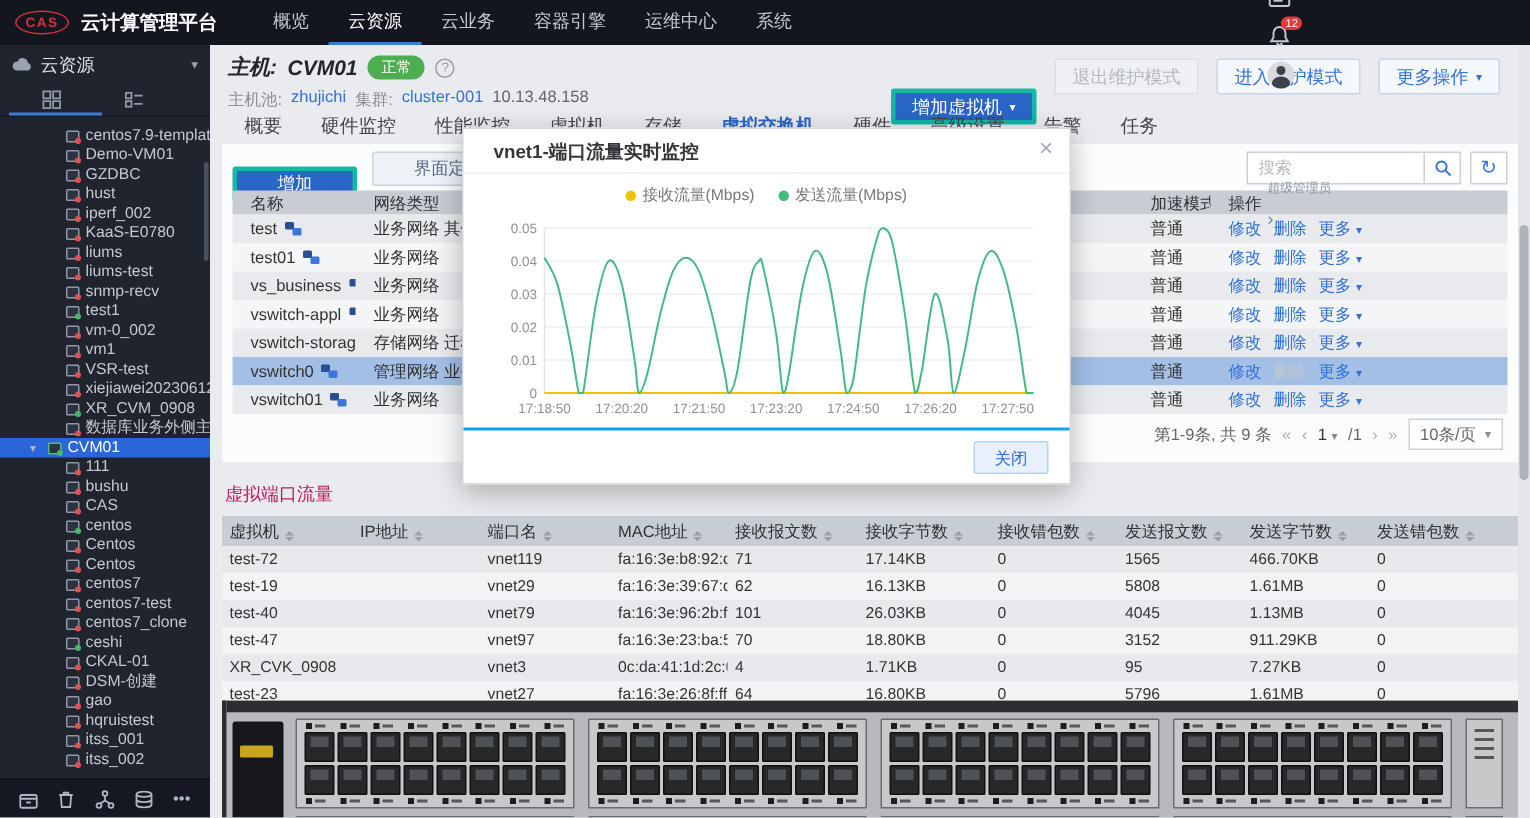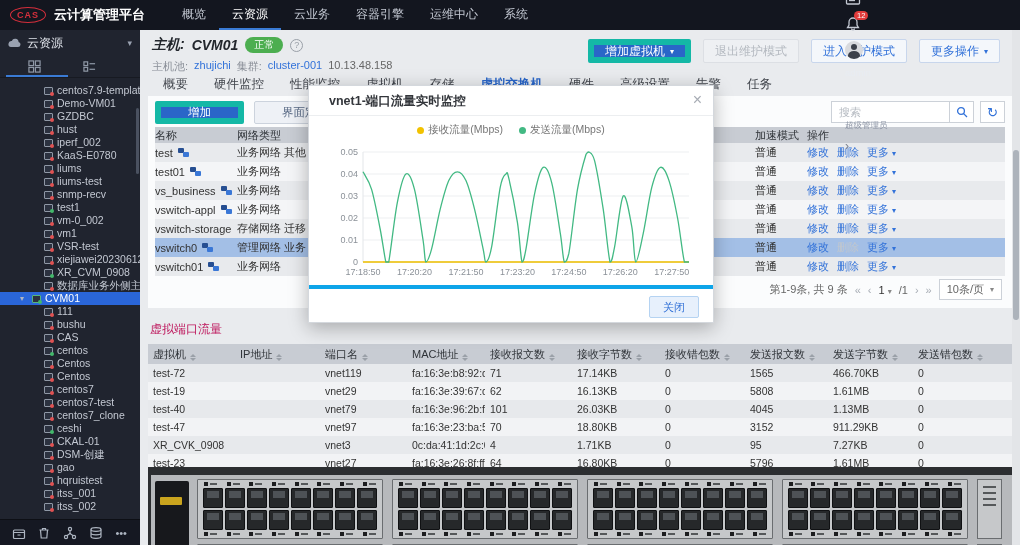--- a/index.html
+++ b/index.html
@@ -62,21 +62,21 @@
   .title-row { display:flex; align-items:center; gap:7px; }
   .h-label,.h-name { font-size:14px; font-weight:bold; color:#22262c;font-style:italic; }
   .badge { background:#4cae50; color:#fff; font-size:10px; padding:1px 9px; border-radius:9px; }
   .help { width:13px; height:13px; border:1px solid #9aa0a8; border-radius:50%; color:#9aa0a8; font-size:9px; line-height:11px; text-align:center; }
   .meta-row { margin-top:5px; font-size:11px; color:#8a8f98; display:flex; gap:6px; }
   .meta-row .lnk { color:#3272d9; cursor:pointer; }
   .meta-row .ip { color:#666; }
   .ph-actions { margin-left:auto; display:flex; gap:12px; align-items:flex-start; padding-top:3px; }
   .btn { height:24px; font-size:12px; padding:0 11px; border-radius:2px; display:inline-flex; align-items:center; gap:5px; cursor:pointer; white-space:nowrap; }
   .btn .cdn { font-size:8px; }
-  .btn.primary { background:#2a66c8; color:#fff; border:6px solid #14b8a6; }
+  .btn.primary { background:#2a66c8; color:#fff; border:3px solid #14b8a6;margin-top:20px; }
   .btn.ghost { background:#f4f7fb; color:#3272d9; border:1px solid #c8d6ec; }
   .btn.disabled { background:#eef0f3; color:#b4b9c0; border:1px solid #dcdfe4; cursor:default; }
   .tabs { position:absolute; left:10px; top:42px; height:26px; display:flex; }
   .tab { padding:0 13px; font-size:12.5px; color:#41454c; line-height:24px; cursor:pointer; }
   .tab.active { color:#2a66c8; border-bottom:2px solid #2a66c8; font-weight:bold; }
 
   
   .panel1 { position:absolute; left:8px; top:66px; width:864px; height:212px; background:#fbfcfd; }
   .toolbar { position:absolute; left:7px; top:4px; right:7px; height:24px; display:flex; align-items:center; }
   .btn.sm { height:23px; font-size:11.5px; padding:0 27px; }
@@ -85,21 +85,21 @@
   .tsearch input { width:118px; height:22px; border:1px solid #ccd1d8; border-right:0; padding:0 7px; font-size:11px; outline:none; background:#fff; color:#333; }
   .tsearch input::placeholder { color:#b4b9c0; }
   .sq-btn { width:25px; height:22px; border:1px solid #ccd1d8; background:#fff; display:flex; align-items:center; justify-content:center; color:#3272d9; cursor:pointer; }
   .sq-btn.refresh { margin-left:6px; font-size:13px; }
   .t1 { position:absolute; left:7px; top:31px; right:7px; }
   .t1row { display:grid; grid-template-columns:82px 76px 442px 52px 1fr; align-items:center; height:19px; font-size:11px; }
   .t1row.head { background:#c8ccd3; color:#2f3338; height:16px; }
   .t1row:nth-child(even):not(.head) { background:#e8eaed; }
   .t1row:nth-child(odd):not(.head) { background:#f4f5f7; }
   .t1row.sel { background:#a3bfe6 !important; }
-  .t1row > div { white-space:nowrap; overflow:hidden; }
+  .t1row > div { padding-left:12px; white-space:nowrap; overflow:hidden; }
   .name-cell { display:flex; align-items:center; gap:5px; }
   .vsw-ico { width:11px; height:9px; position:relative; flex:0 0 auto; }
   .vsw-ico::before { content:''; position:absolute; left:0; top:0; width:6px; height:5px; background:#274f92; border-radius:1px; }
   .vsw-ico::after { content:''; position:absolute; right:0; bottom:0; width:6px; height:5px; background:#3a77d6; border-radius:1px; }
   .act-link { color:#3272d9; margin-right:8px; cursor:pointer; }
   .act-link.dis { color:#c2c7cd; cursor:default; }
   .act-link .cdn { font-size:8px; }
   .pager { position:absolute; right:10px; bottom:8px; display:flex; align-items:center; gap:7px; font-size:11px; color:#666; }
   .pg-ctl { color:#a7acb4; font-size:11px; cursor:pointer; }
   .pg-cur { color:#333; cursor:pointer; }
@@ -147,21 +147,21 @@
   .vscroll { position:absolute; right:0; top:0; bottom:0; width:8px; background:#e3e5e8; }
   .vscroll .thumb { position:absolute; left:1px; width:6px; top:120px; height:170px; background:#adb3bb; border-radius:3px; }
 
   
   .modal { position:absolute; left:308px; top:85px; width:406px; height:238px; background:#fff; border:1px solid #d4d8dd; box-shadow:0 5px 18px rgba(0,0,0,.28); z-index:40; }
   .m-title { height:30px; line-height:30px; padding:0 20px; font-size:12.5px; font-weight:bold; color:#33363b; border-bottom:1px solid #eceef0; }
   .m-close { position:absolute; right:11px; top:5px; font-size:16px; color:#a7acb4; cursor:pointer; }
   .m-body { padding:6px 18px 0; }
   .legend { display:flex; justify-content:center; gap:16px; font-size:10.5px; color:#777; height:16px; align-items:center; }
   .legend .dot { width:7px; height:7px; border-radius:50%; display:inline-block; margin-right:4px; vertical-align:-1px; }
-  .m-foot { position:absolute; left:0; right:0; bottom:0; height:37px; border-top:4px solid #0ea5e9;margin-top:40px; }
+  .m-foot { position:absolute; left:0; right:0; bottom:0; height:37px; border-top:2px solid #0ea5e9;margin-top:40px; }
   .m-foot .btn-close { position:absolute; right:14px; top:7px; height:22px; padding:0 13px; background:#e7f0fc; border:1px solid #b5d3f2; color:#2f6fd6; font-size:11px; border-radius:2px; cursor:pointer; }
 </style>
 </head>
 <body>
 
 <header class="topbar">
   <div class="logo"><span>CAS</span></div>
   <div class="brand">云计算管理平台</div>
   <nav class="menus" id="menus">
       <div class="menu-item">概览</div>

